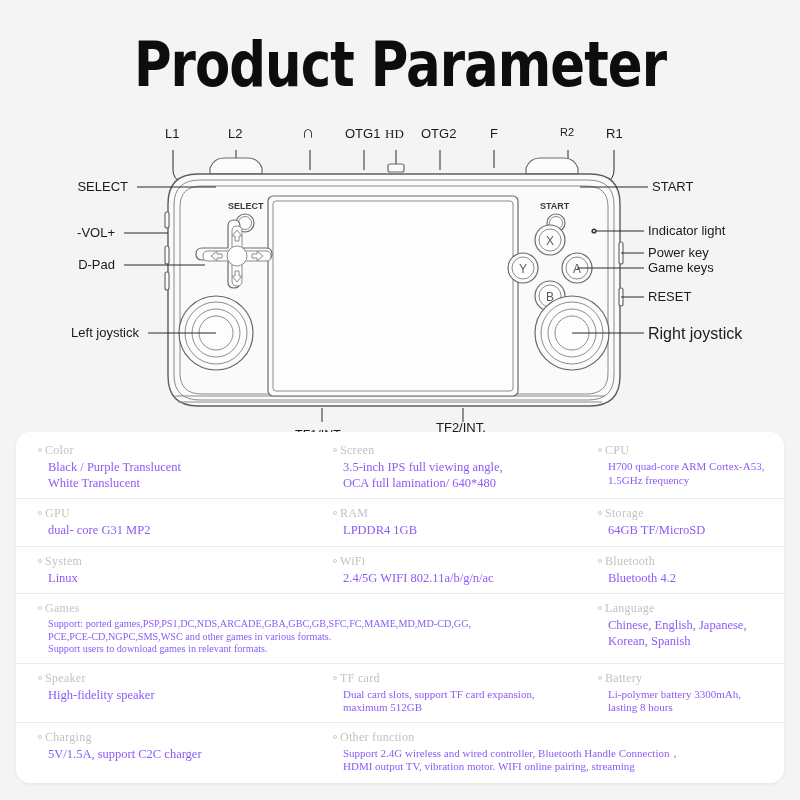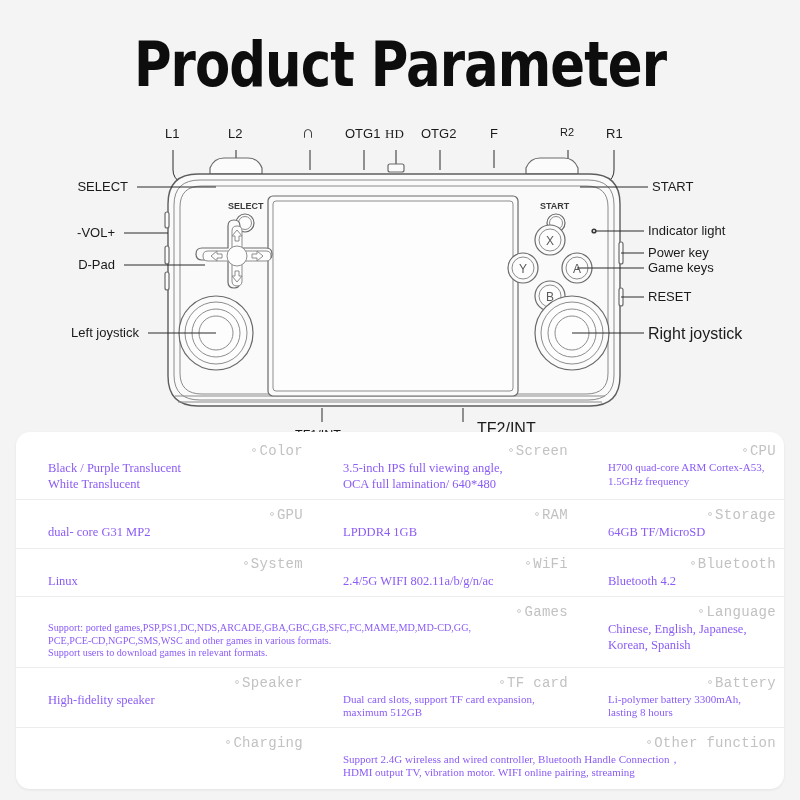--- a/index.html
+++ b/index.html
@@ -56,27 +56,26 @@
   }
   .spec-row:last-child { border-bottom: none; }
 
   .cell { padding: 0 8px 0 22px; }
   .cell.c1 { width: 295px; }
   .cell.c2 { width: 265px; }
   .cell.c3 { width: 208px; }
   .cell.wide2 { width: 560px; }
 
   .lbl {
-    font-size: 14px;
+    font-size: 12px;
     color: #c2c2c2;
     letter-spacing: 0.3px;
-    font-family: Liberation Mono, monospace;
+    font-family: Liberation Serif, serif;
     white-space: nowrap;
     margin-bottom: 2px;
-    text-align: right;
   }
   .lbl .dot {
     display: inline-block;
     width: 4px; height: 4px;
     border: 1px solid #cfcfcf;
     border-radius: 50%;
     margin-right: 3px;
     vertical-align: middle;
     position: relative; top: -1px;
   }
@@ -211,21 +210,21 @@
       <span style="position:absolute;right:661px;top:205px;font-size:13px;">Left joystick</span>
 
       <span style="position:absolute;left:652px;top:59px;font-size:13px;">START</span>
       <span style="position:absolute;left:648px;top:103px;font-size:13px;">Indicator light</span>
       <span style="position:absolute;left:648px;top:125px;font-size:13px;">Power key</span>
       <span style="position:absolute;left:648px;top:140px;font-size:13px;">Game keys</span>
       <span style="position:absolute;left:648px;top:169px;font-size:13px;">RESET</span>
       <span style="position:absolute;left:648px;top:205px;font-size:16px;">Right joystick</span>
 
       <span style="position:absolute;left:295px;top:308px;font-size:12.5px;">TF1/INT.</span>
-      <span style="position:absolute;left:436px;top:300px;font-size:16px;margin-left:41px;">TF2/INT.</span>
+      <span style="position:absolute;left:436px;top:300px;font-size:13px;">TF2/INT.</span>
     </div>
   </div>
 
   <div class="spec-card">
 
     <div class="spec-row">
       <div class="cell c1">
         <div class="lbl"><span class="dot"></span><span>Color</span></div>
         <div class="val">Black / Purple Translucent
 White Translucent</div>
@@ -299,20 +298,21 @@
       <div class="cell c3">
         <div class="lbl"><span class="dot"></span><span>Battery</span></div>
         <div class="val small">Li-polymer battery 3300mAh,
 lasting 8 hours</div>
       </div>
     </div>
 
     <div class="spec-row">
       <div class="cell c1">
         <div class="lbl"><span class="dot"></span><span>Charging</span></div>
+        <div class="val">5V/1.5A, support C2C charger</div>
       </div>
       <div class="cell" style="width:473px">
         <div class="lbl"><span class="dot"></span><span>Other function</span></div>
         <div class="val small">Support 2.4G wireless and wired controller, Bluetooth Handle Connection，
 HDMI output TV, vibration motor. WIFI online pairing, streaming</div>
       </div>
     </div>
 
   </div>
 </div>

